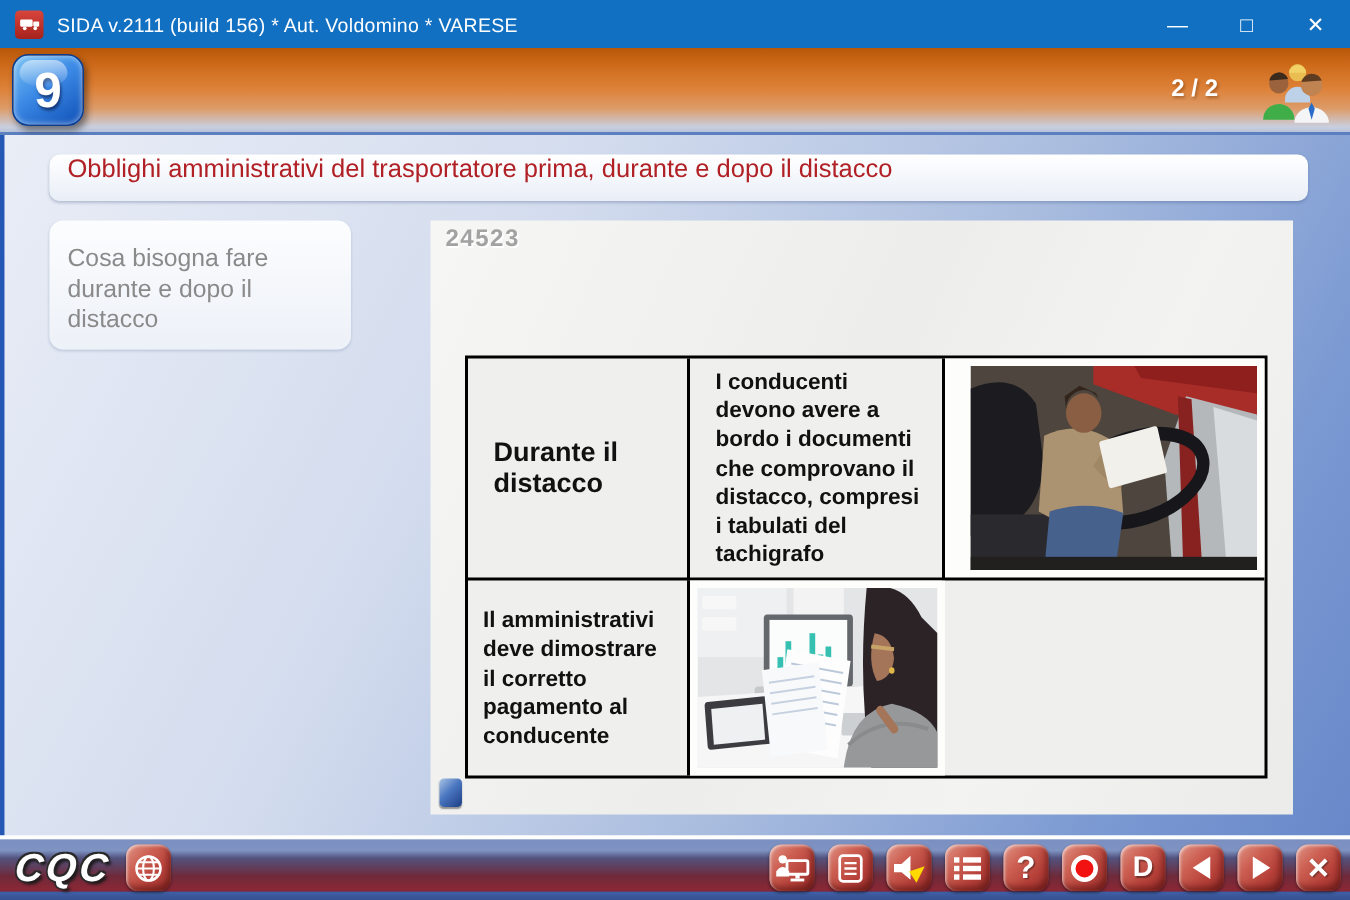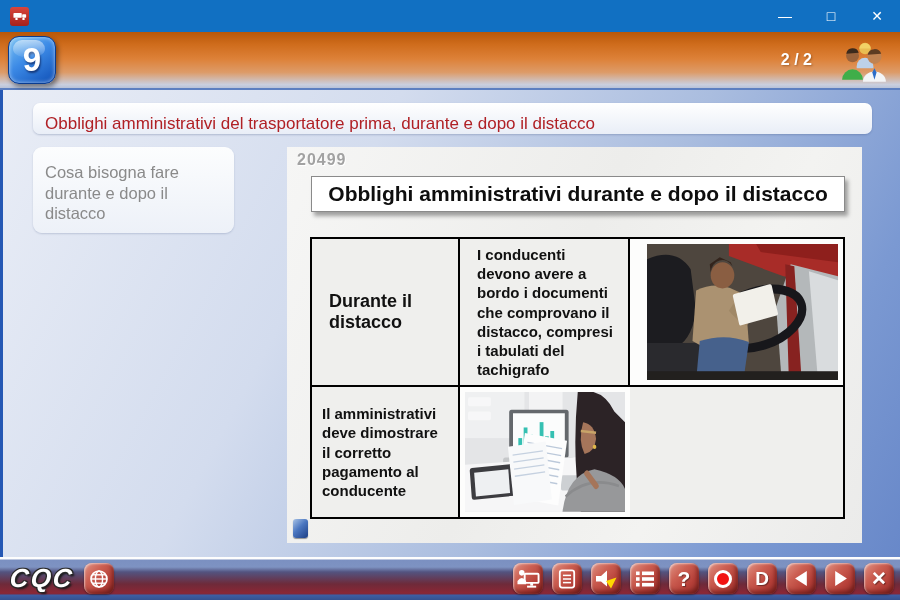--- a/index.html
+++ b/index.html
@@ -30,21 +30,21 @@
   .page-indicator { position:absolute; right:88px; color:#fff; font-size:16px; font-weight:bold;
             text-shadow:1px 1px 2px rgba(90,40,0,.4); }
   .people-btn { position:absolute; right:12px; top:8px; width:48px; height:42px; cursor:pointer; }
 
   
   .main { height:467px; position:relative;
           background:linear-gradient(118deg,#e9edf6 0%,#d3dcee 35%,#aabddf 62%,#7b99d2 85%,#6888c9 100%);
           border-left:3px solid #2558b4; }
   .topic-bar { position:absolute; left:30px; top:13px; width:839px; height:31px;
           background:linear-gradient(#ffffff,#e9eef7); border-radius:7px;
-          box-shadow:0 1px 2px rgba(40,60,110,.25); display:flex; align-items:flex-end;
+          box-shadow:0 1px 2px rgba(40,60,110,.25); display:flex; align-items:flex-start;
           padding-left:12px; color:#b02025; font-size:17px; }
   .side-note { position:absolute; left:30px; top:57px; width:201px; height:86px;
           background:linear-gradient(#fcfdfe,#edf1f8); border-radius:9px;
           box-shadow:0 1px 2px rgba(40,60,110,.2); padding:15px 8px 0 12px;
           color:#8a8a8a; font-size:16.5px; line-height:1.25; }
   .side-note span { display:block; }
 
   
   .slide { position:absolute; left:284px; top:57px; width:575px; height:396px;
           background:linear-gradient(115deg,#f6f6f5 0%,#ededeb 45%,#f3f3f1 70%,#ebebea 100%); }
@@ -93,20 +93,21 @@
 
 <div class="titlebar">
   <div class="app-icon">
     <svg width="14" height="10" viewBox="0 0 16 10">
       <rect x="0.5" y="1.5" width="9.5" height="5.5" rx="1" fill="#fff"></rect>
       <rect x="10.5" y="3" width="4.5" height="4" rx="0.8" fill="#fff"></rect>
       <circle cx="4" cy="8.3" r="1.4" fill="#fff"></circle>
       <circle cx="12" cy="8.3" r="1.4" fill="#fff"></circle>
     </svg>
   </div>
+  <div class="title-text">SIDA v.2111 (build 156) * Aut. Voldomino * VARESE</div>
   <div class="win-controls">
     <div class="win-btn">—</div>
     <div class="win-btn">□</div>
     <div class="win-btn">✕</div>
   </div>
 </div>
 
 <div class="header">
   <div class="badge9">9</div>
   <div class="page-indicator">2 / 2</div>
@@ -131,22 +132,21 @@
   <div class="topic-bar">
     <span>Obblighi amministrativi del trasportatore prima, durante e dopo il distacco</span>
   </div>
 
   <div class="side-note">
     <span>Cosa bisogna fare</span>
     <span>durante e dopo il distacco</span>
   </div>
 
   <div class="slide">
-    <div class="slide-number">20499</div>
-    <div class="slide-title">Obblighi amministrativi durante e dopo il distacco</div>
+    <div class="slide-number">24523</div>
 
     <div class="slide-table">
 
       <div class="cell br bb cell-label">Durante il distacco</div>
       <div class="cell br bb cell-text">I conducenti devono avere a bordo i documenti che comprovano il distacco, compresi i tabulati del tachigrafo</div>
       <div class="cell bb cell-image">
         <svg viewBox="0 0 210 135" preserveAspectRatio="none">
           <rect width="210" height="135" fill="#4e463e"></rect>
           <path d="M90 0 H210 V40 L150 32 L90 12 Z" fill="#a82c28"></path>
           <path d="M120 0 H210 V18 L125 8 Z" fill="#8e1f1c"></path>

